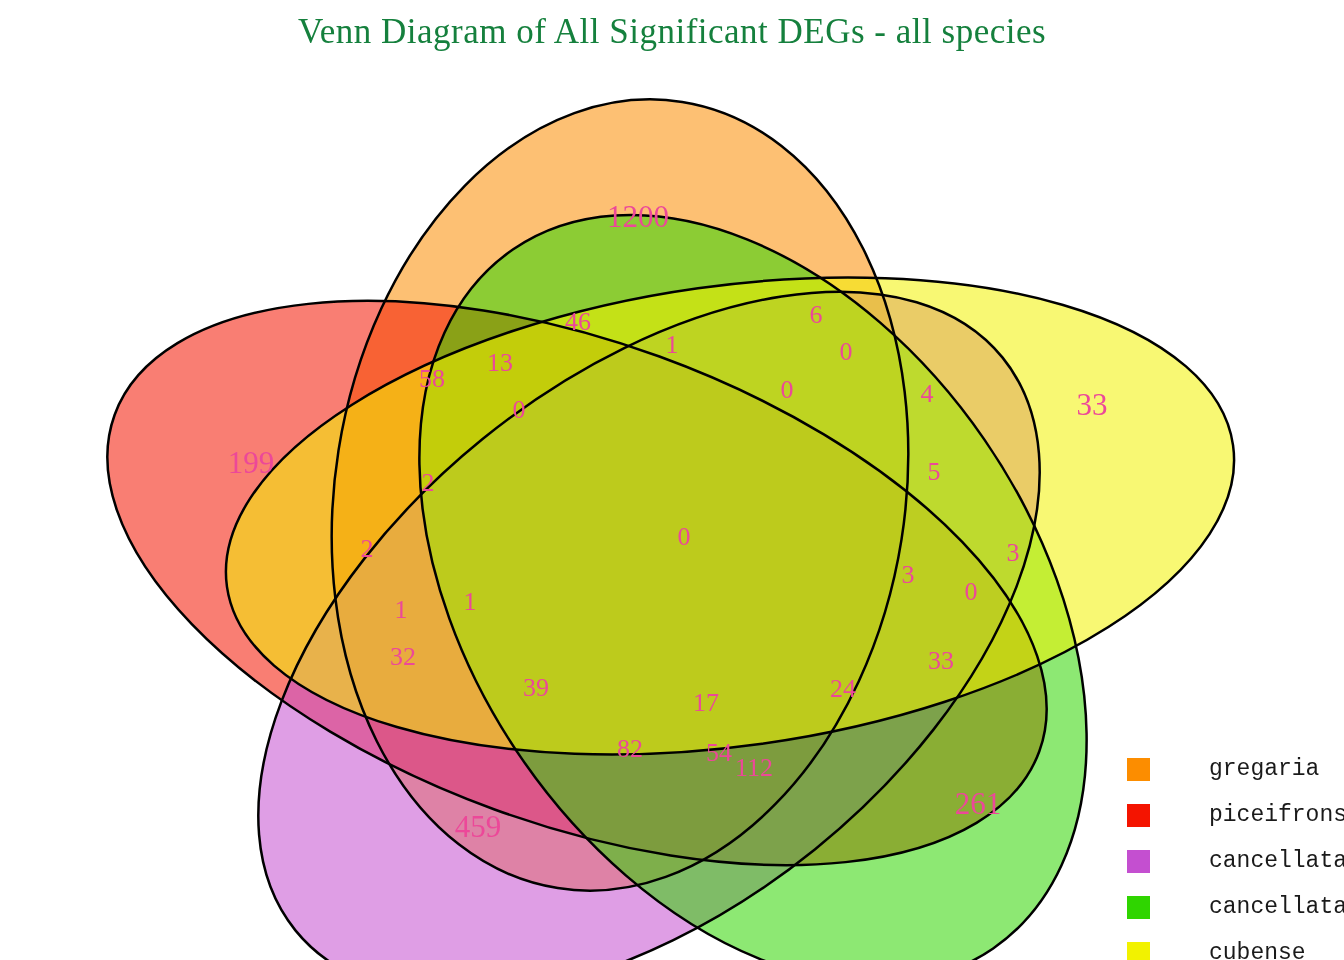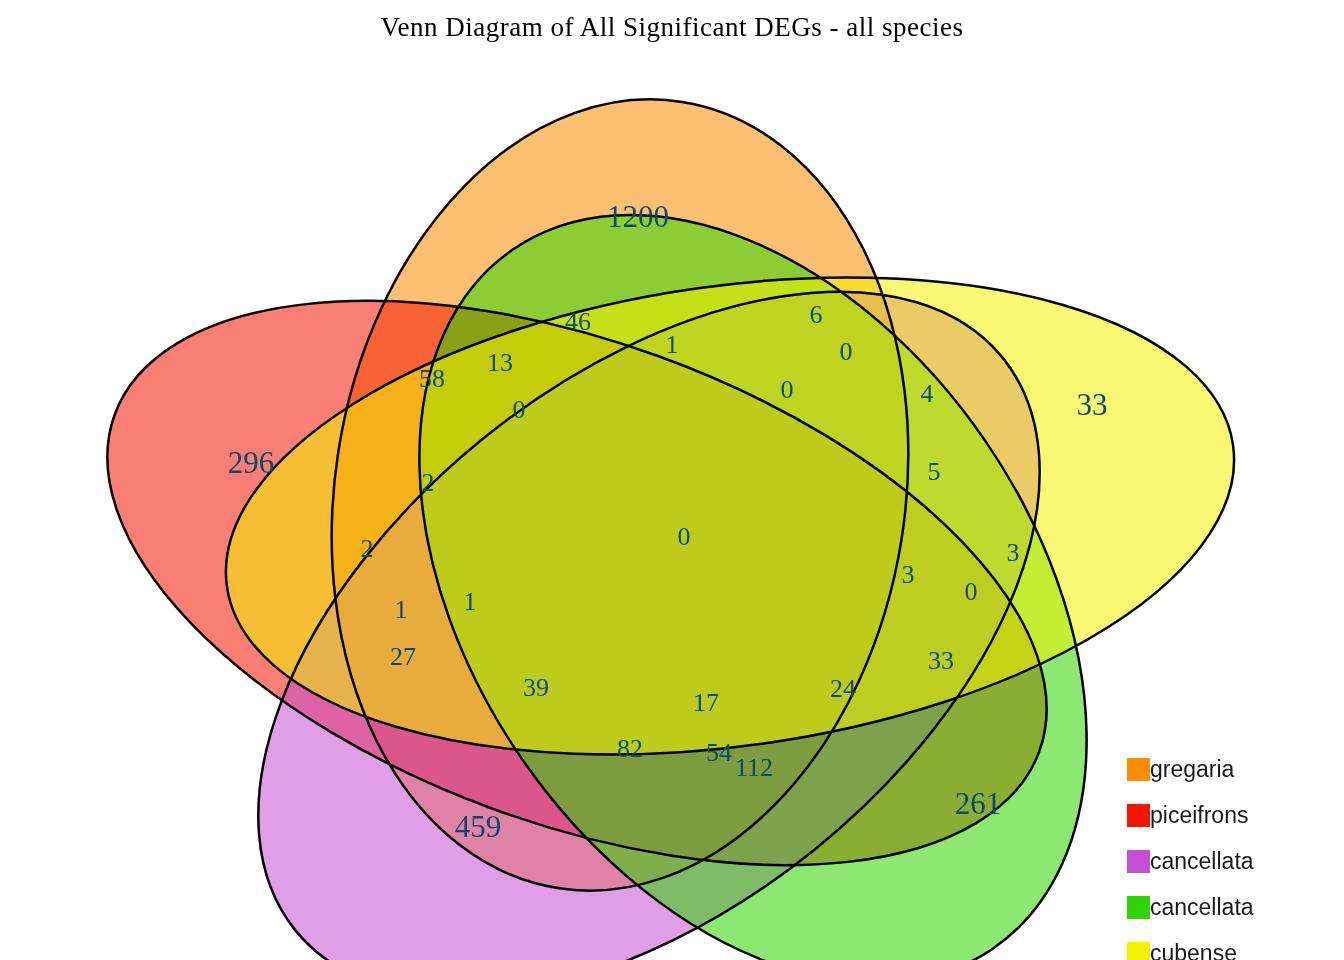--- a/index.html
+++ b/index.html
@@ -2,35 +2,35 @@
 <html><head>
 <meta charset="utf-8">
 <style>
   html,body{margin:0;padding:0;}
   body{
     width:1344px;height:960px;position:relative;overflow:hidden;
     background:#ffffff;font-family:"Liberation Serif",serif;
   }
   .title{
     position:absolute;top:12px;left:0;width:100%;text-align:center;
-    font-size:27px;color:#000000;letter-spacing:.5px;
+    font-size:35px;color:#15803d;letter-spacing:.5px;
   }
   svg.venn{position:absolute;left:0;top:0;width:1344px;height:960px;}
   .num{
     position:absolute;transform:translate(-50%,-50%);
-    font-size:26px;color:#0c4a6e;white-space:nowrap;
+    font-size:26px;color:#ec4899;white-space:nowrap;
   }
   .num.big{font-size:31px;}
   .legend-item{
     position:absolute;left:1127px;height:24px;
     display:flex;align-items:center;
   }
   .legend-swatch{width:23px;height:23px;display:inline-block;}
   .legend-label{
-    font-family:Liberation Sans, sans-serif;
+    margin-left:59px;font-family:Liberation Mono, monospace;
     font-size:23px;color:#1a1a1a;
   }
 </style>
 </head>
 <body>
 
 <div class="title">Venn Diagram of All Significant DEGs - all species</div>
 
 <svg class="venn" viewBox="0 0 1344 960">
   <g fill-opacity="0.55" stroke="none">
@@ -54,31 +54,31 @@
   <div class="num" style="left:578px;top:322px">46</div>
   <div class="num" style="left:672px;top:345px">1</div>
   <div class="num" style="left:816px;top:315px">6</div>
   <div class="num" style="left:846px;top:352px">0</div>
   <div class="num" style="left:432px;top:379px">58</div>
   <div class="num" style="left:500px;top:363px">13</div>
   <div class="num" style="left:787px;top:390px">0</div>
   <div class="num" style="left:927px;top:394px">4</div>
   <div class="num big" style="left:1092px;top:405px">33</div>
   <div class="num" style="left:519px;top:410px">0</div>
-  <div class="num big" style="left:251px;top:463px">296</div>
+  <div class="num big" style="left:251px;top:463px">199</div>
   <div class="num" style="left:428px;top:483px">2</div>
   <div class="num" style="left:934px;top:472px">5</div>
   <div class="num" style="left:367px;top:549px">2</div>
   <div class="num" style="left:684px;top:537px">0</div>
   <div class="num" style="left:1013px;top:553px">3</div>
   <div class="num" style="left:908px;top:575px">3</div>
   <div class="num" style="left:971px;top:592px">0</div>
   <div class="num" style="left:401px;top:610px">1</div>
   <div class="num" style="left:470px;top:602px">1</div>
-  <div class="num" style="left:403px;top:657px">27</div>
+  <div class="num" style="left:403px;top:657px">32</div>
   <div class="num" style="left:941px;top:661px">33</div>
   <div class="num" style="left:536px;top:688px">39</div>
   <div class="num" style="left:706px;top:703px">17</div>
   <div class="num" style="left:843px;top:689px">24</div>
   <div class="num" style="left:630px;top:749px">82</div>
   <div class="num" style="left:719px;top:753px">54</div>
   <div class="num" style="left:754px;top:768px">112</div>
   <div class="num big" style="left:978px;top:804px">261</div>
   <div class="num big" style="left:478px;top:827px">459</div>
 </div>

